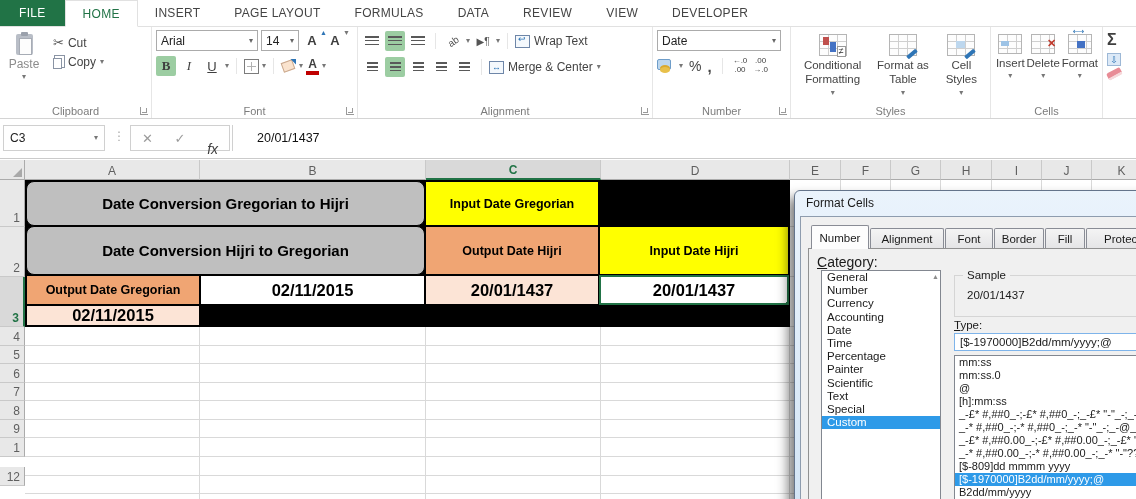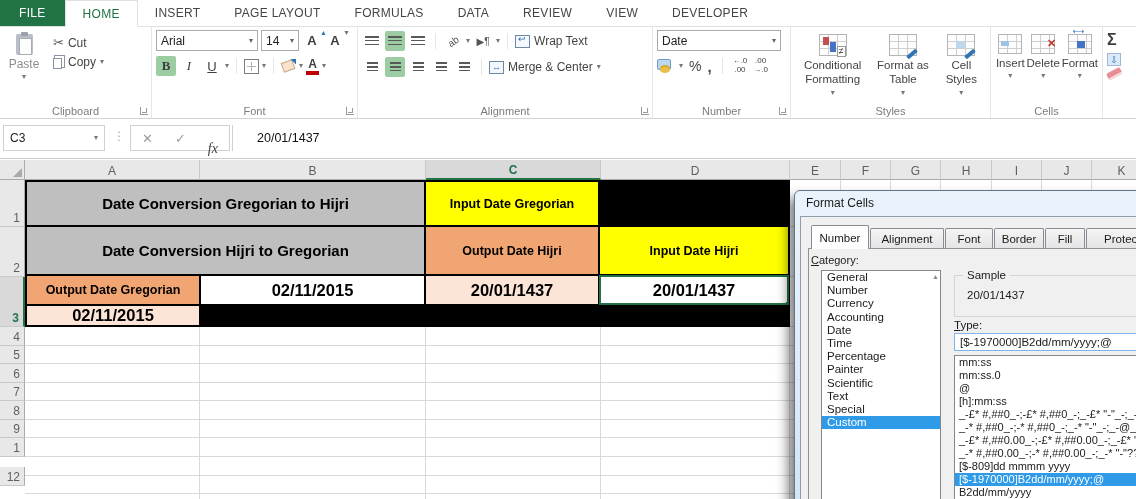--- a/index.html
+++ b/index.html
@@ -107,21 +107,21 @@
   .eraser { width:15px; height:8px; background:#E88C96; border-radius:2px; transform:rotate(-28deg); border-bottom:3px solid #F6D8DA; }
   
   #fbar { position:absolute; left:0; top:119px; width:1136px; height:40px; background:#fff; border-bottom:1px solid #CBCBCB; }
   #namebox { position:absolute; left:3px; top:6px; width:102px; height:26px; border:1px solid #D0D0D0; background:#fff;
     display:flex; align-items:center; font-size:12px; color:#222; padding:0 6px; justify-content:space-between; }
   #fdots { position:absolute; left:113px; top:10px; color:#AAA; font-size:12px; }
   #fxbox { position:absolute; left:130px; top:6px; width:100px; height:26px; border:1px solid #D0D0D0; background:#fff;
     display:flex; align-items:center; justify-content:space-around; }
   .fx-x { color:#9B9B9B; font-size:13px; }
   .fx-ok { color:#9B9B9B; font-size:13px; }
-  .fx-fx { color:#3F3F3F; font-size:14px; font-style:italic; font-family:Liberation Serif, serif;margin-top:22px; }
+  .fx-fx { color:#3F3F3F; font-size:14px; font-style:italic; font-family:Liberation Sans, sans-serif;margin-top:22px; }
   #finput { position:absolute; left:232px; top:6px; right:0; height:26px; background:#fff; border-left:1px solid #D0D0D0;
     display:flex; align-items:center; padding-left:24px; font-size:12.5px; color:#111; }
   
   #grid { position:absolute; left:0; top:160px; width:1136px; height:339px; background:#fff; }
   #corner { position:absolute; left:0; top:0; width:25px; height:20px; background:#E8E8E8;
     border-right:1px solid #ABABAB; border-bottom:1px solid #ABABAB; }
   #corner::after { content:""; position:absolute; right:2px; bottom:2px;
     border-left:9px solid transparent; border-bottom:9px solid #A9A9A9; }
   .colh { position:absolute; top:0; height:20px; background:#E8E8E8; color:#5F5F5F; font-size:12px;
     display:flex; align-items:flex-end; justify-content:center; padding-bottom:1px;
@@ -132,40 +132,40 @@
     border-bottom:1px solid #C9C9C9; border-right:1px solid #ABABAB; }
   .rowh.sel { background:#D9D9D9; color:var(--green); border-right:2px solid var(--green); font-weight:bold; }
   .vline { position:absolute; top:20px; bottom:0; width:1px; background:#D9D9D9; }
   .hline { position:absolute; left:25px; right:0; height:1px; background:#D9D9D9; }
   
   #table { position:absolute; left:25px; top:20px; width:765px; height:147px; display:grid;
     grid-template-columns:174px 225px 174px 1fr; grid-template-rows:45px 49px 1fr;
     border:1.5px solid #000; background:#000; gap:0; }
   .tcell { border:1.5px solid #000; display:flex; align-items:center; justify-content:center;
     font-weight:bold; color:#000; font-family:"Liberation Sans", sans-serif; overflow:hidden; }
-  .t-title { grid-column:span 2; background:var(--table_gray); font-size:15px; }
+  .t-title { grid-column:span 2; background:var(--table_gray); font-size:15px;border-radius:8px; }
   .t-yellow { background:var(--yellow); font-size:12.5px; }
   .t-orange { background:var(--orange); font-size:12.5px; }
   .t-white { background:#fff; font-size:16.5px; }
   .t-peach { background:var(--peach); font-size:16.5px; }
   .t-selcell { background:#fff; font-size:16.5px; border:2.5px solid var(--green); position:relative; }
   .handle { position:absolute; right:-4px; bottom:-4px; width:6px; height:6px; background:var(--green); border:1px solid #fff; }
   
   #dialog { position:absolute; left:794px; top:190px; width:420px; height:330px;
     background:linear-gradient(#EAF3FC, #D2E4F5); border:1px solid #64748B; border-radius:6px 6px 0 0;
     box-shadow:-6px 7px 12px rgba(0,0,0,.5); z-index:50; }
   #dlg-title { position:absolute; left:11px; top:5px; font-size:12px; color:#1A1A1A; }
   #dlg-client { position:absolute; left:5px; top:25px; width:414px; height:305px; background:#F0F0F0; border:1px solid #8E9CAE; }
   #dlg-tabs { position:absolute; left:10px; top:8px; display:flex; align-items:flex-end; }
   .dtab { height:21px; display:flex; align-items:center; justify-content:center; font-size:11.5px; color:#1A1A1A;
     border:1px solid #898C95; border-bottom:none; border-radius:2px 2px 0 0; background:linear-gradient(#F4F4F4,#E4E4E6); margin-right:1px; }
   .dtab.active { height:24px; background:#FDFDFD; position:relative; z-index:2; }
   #dlg-page { position:absolute; left:7px; top:31px; width:400px; height:268px; border:1px solid #919191; background:#F0F0F0; }
   .u-first::first-letter { text-decoration:underline; }
-  #cat-label { position:absolute; left:2px; top:5px; font-size:11px; color:#1A1A1A; }
+  #cat-label { position:absolute; left:8px; top:5px; font-size:14px; color:#1A1A1A; }
   #cat-list { position:absolute; left:12px; top:21px; width:120px; height:242px; background:#fff; border:1px solid #828790; overflow:hidden; }
   .cat-item { height:13.2px; line-height:13.2px; font-size:11.5px; color:#1A1A1A; padding-left:5px; white-space:nowrap; }
   .cat-item.sel { background:var(--blue); color:#fff; }
   #cat-scroll { position:absolute; right:1px; top:2px; font-size:7px; color:#8C8C8C; }
   #sample-box { position:absolute; left:145px; top:26px; width:248px; height:42px; border:1px solid #D5D5D5; }
   #sample-label { position:absolute; left:8px; top:-7px; background:#F0F0F0; padding:0 4px; font-size:11.5px; color:#1A1A1A; }
   #sample-value { position:absolute; left:12px; top:13px; font-size:11.5px; color:#1A1A1A; }
   #type-label { position:absolute; left:145px; top:70px; font-size:11.5px; color:#1A1A1A; }
   #type-input { position:absolute; left:145px; top:84px; width:248px; height:18px; background:#fff; border:1px solid #7EB4EA;
     font-size:11.5px; color:#1A1A1A; display:flex; align-items:center; padding-left:5px; white-space:nowrap; }

